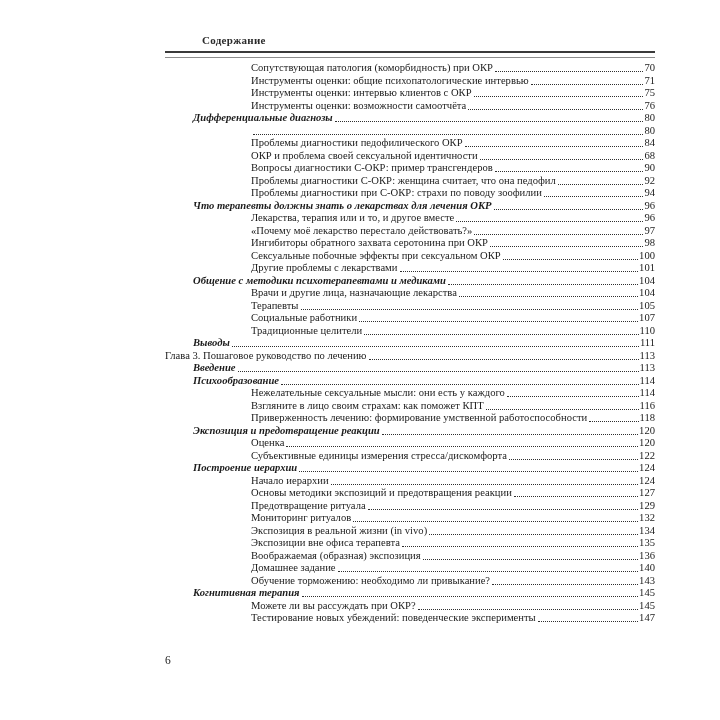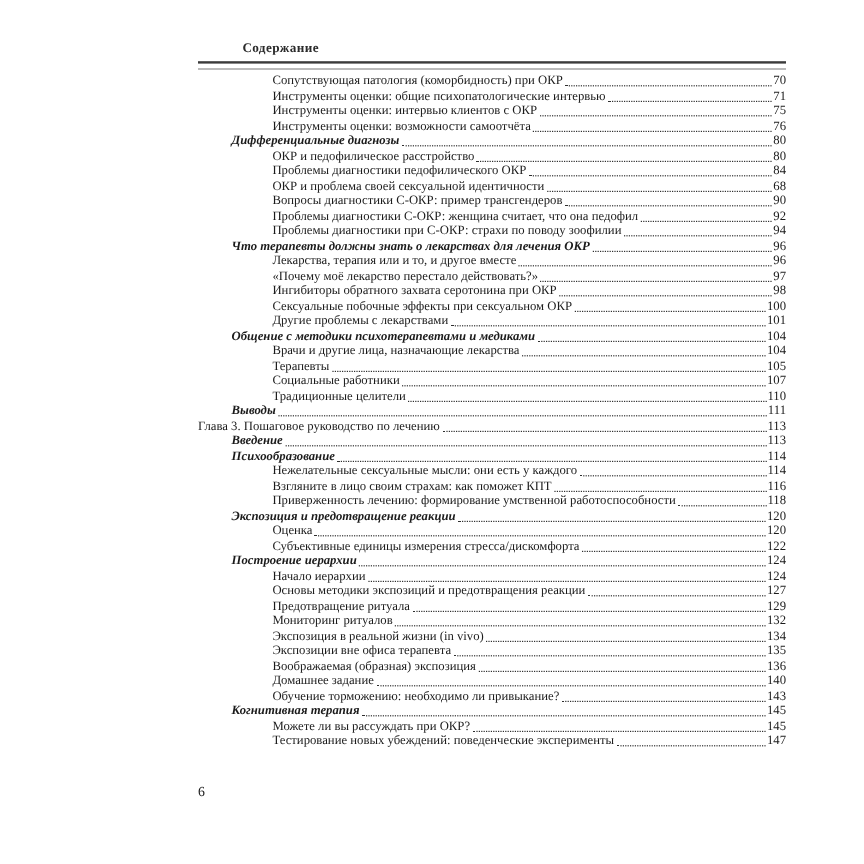--- a/index.html
+++ b/index.html
@@ -45,21 +45,21 @@
   .toc-row {
     display: flex;
     align-items: flex-end;
     font-size: 10.6px;
     line-height: 12.5px;
     height: 12.5px;
     white-space: nowrap;
   }
   .toc-row.level-0 { margin-left: 0; }
   .toc-row.level-1 { margin-left: 28px; }
-  .toc-row.level-2 { margin-left: 42px; padding-left: 20px; }
+  .toc-row.level-2 { margin-left: 66px; padding-left: 20px; }
   .toc-row.italic .toc-title { font-style: italic; font-weight: bold; }
   .toc-title {
     white-space: nowrap;
     flex: 0 0 auto;
   }
   .toc-dots {
     flex: 1 1 auto;
     min-width: 8px;
     border-bottom: 1.6px dotted #2f2f2f;
     margin: 0 1px 2.5px 2px;
@@ -102,21 +102,20 @@
         <span class="toc-title">Инструменты оценки: возможности самоотчёта</span>
         <span class="toc-dots"></span>
         <span class="toc-page">76</span>
       </div>
       <div class="toc-row level-1 italic">
         <span class="toc-title">Дифференциальные диагнозы</span>
         <span class="toc-dots"></span>
         <span class="toc-page">80</span>
       </div>
       <div class="toc-row level-2">
-        <span class="toc-title">ОКР и педофилическое расстройство</span>
         <span class="toc-dots"></span>
         <span class="toc-page">80</span>
       </div>
       <div class="toc-row level-2">
         <span class="toc-title">Проблемы диагностики педофилического ОКР</span>
         <span class="toc-dots"></span>
         <span class="toc-page">84</span>
       </div>
       <div class="toc-row level-2">
         <span class="toc-title">ОКР и проблема своей сексуальной идентичности</span>

